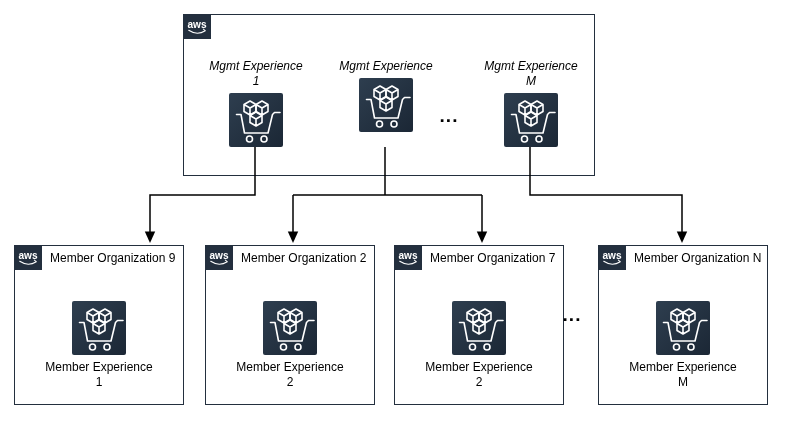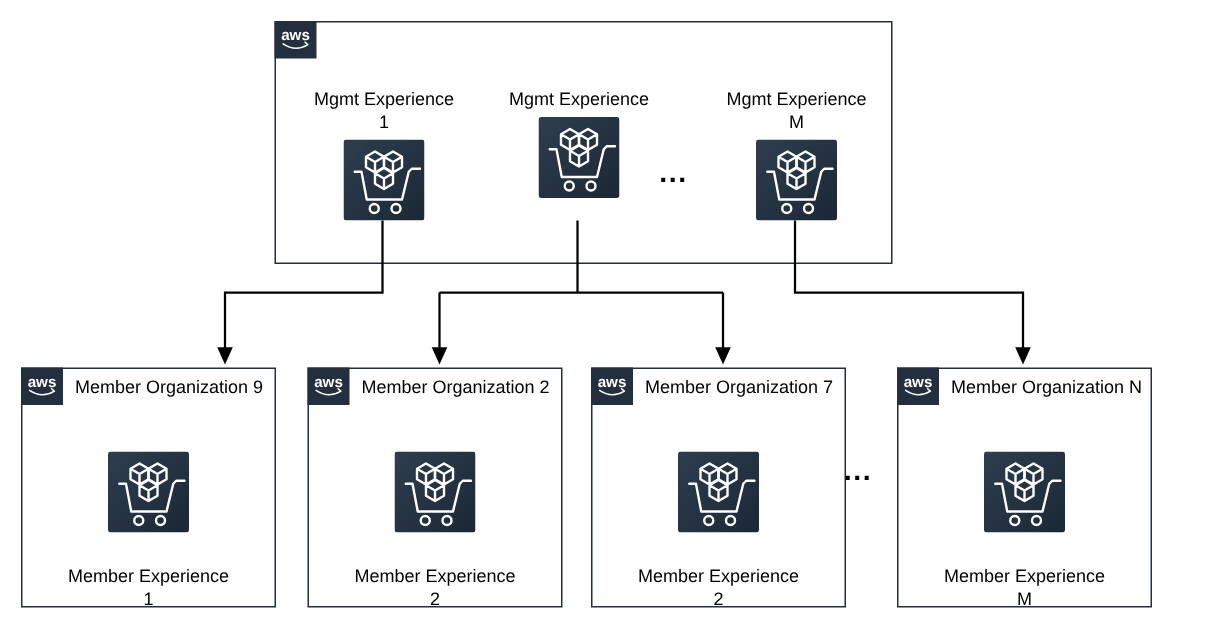--- a/index.html
+++ b/index.html
@@ -13,33 +13,33 @@
 
   .org-box{position:absolute; border:1px solid var(--border); background:transparent;}
   .mgmt-box{left:183px; top:14px; width:412px; height:162px;}
   .member-box{top:245px; width:170px; height:160px;}
   .member-box.m1{left:14px;}
   .member-box.m2{left:205px;}
   .member-box.m3{left:394px;}
   .member-box.m4{left:598px;}
 
   .badge{position:absolute; left:-1px; top:-1px; width:28px; height:25px;
-         background:var(--badge-bg); display:flex; align-items:center; justify-content:center;}
+         background:var(--badge-bg); display:flex; align-items:flex-end; justify-content:center;}
   .badge svg{width:26px; height:23px; display:block;}
   .badge text{font-family:"Liberation Sans",sans-serif; font-weight:bold; font-size:11px;}
 
   .org-title{position:absolute; left:35px; top:0; height:25px; line-height:25px;
              font-size:12px; white-space:nowrap; color:var(--text);}
 
   .unit{position:absolute; width:130px; display:flex; flex-direction:column; align-items:center; text-align:center;}
-  .mgmt-unit{top:44px;}
+  .mgmt-unit{top:44px;font-style:italic;}
   .mgmt-unit.u1{left:7px;}
   .mgmt-unit.u2{left:137px;}
   .mgmt-unit.u3{left:282px;}
-  .member-unit{top:55px; left:50%; transform:translateX(-50%); width:160px;gap:17px;}
+  .member-unit{top:55px; left:50%; transform:translateX(-50%); width:160px;}
   .unit-label{font-size:12px; line-height:15px; white-space:nowrap;}
   .mgmt-unit .unit-label{margin-bottom:4px;}
   .member-unit .unit-label{margin-top:5px;}
   .mp-icon{width:54px; height:54px; display:block;}
 
   .dots{position:absolute; width:38px; text-align:center; font-weight:900; font-size:19px;
         letter-spacing:1px; line-height:18px; color:var(--text);}
   .dots-mgmt{left:430px; top:107px;}
   .dots-member{left:553px; top:306px;}
 

